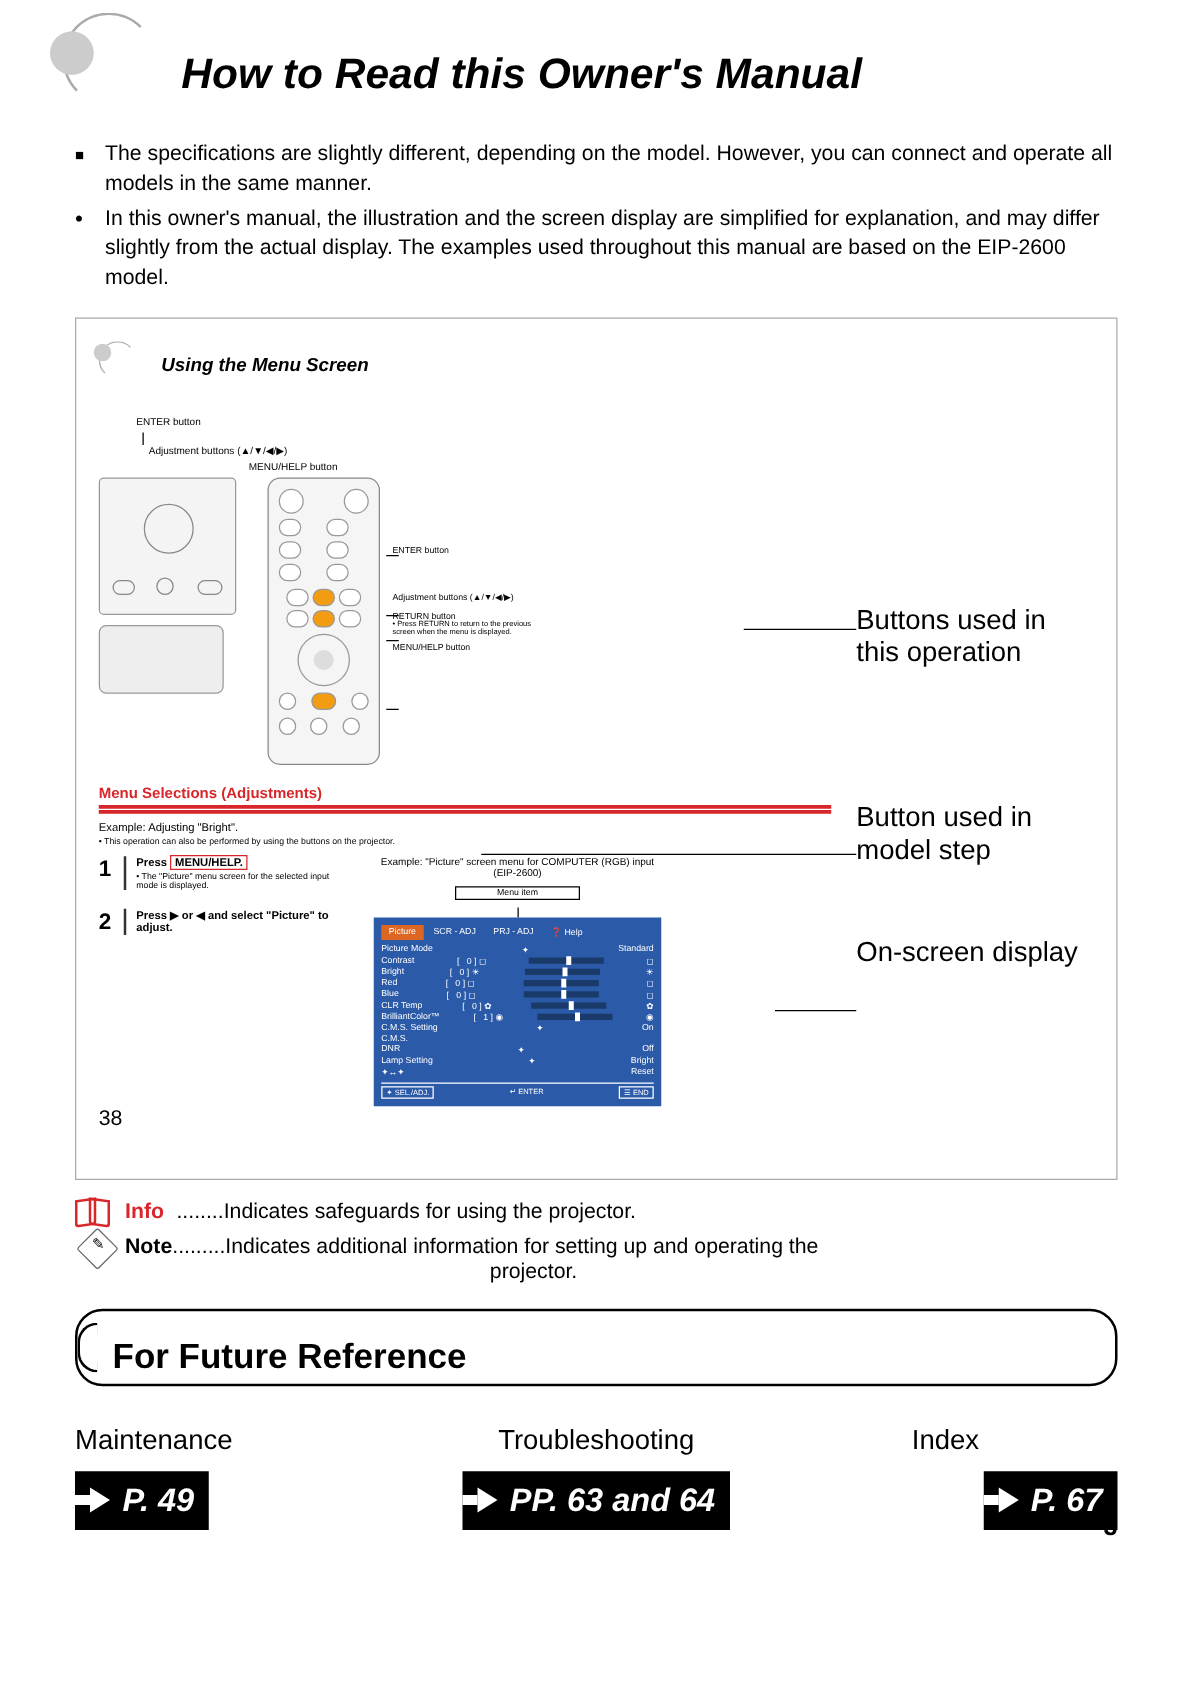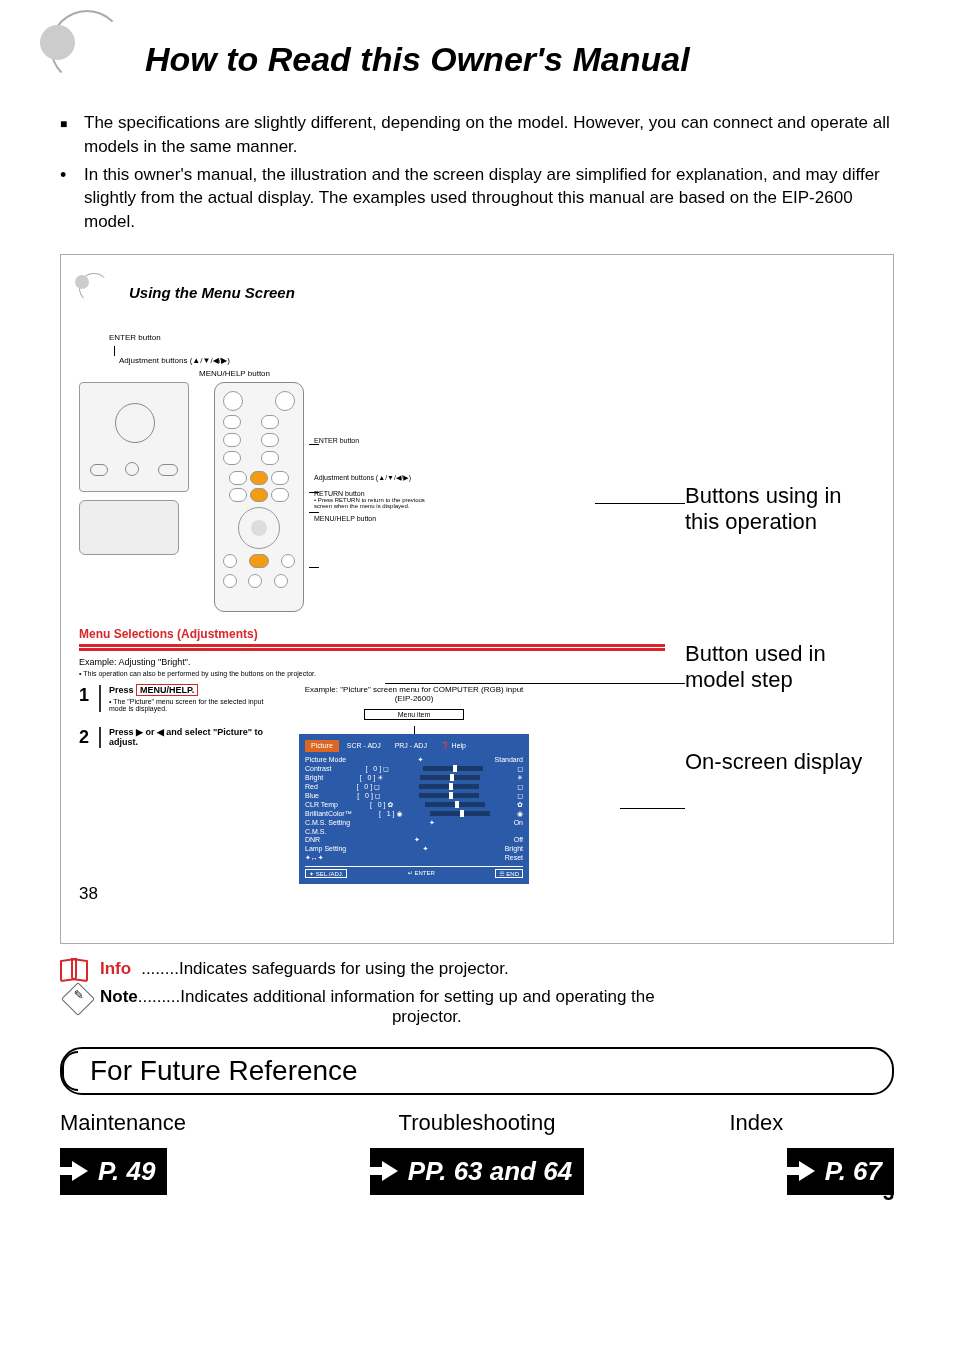--- a/index.html
+++ b/index.html
@@ -71,24 +71,24 @@
     .book-icon { width: 28px; height: 20px; position: relative; }
     .book-icon::before, .book-icon::after { content: ''; position: absolute; width: 13px; height: 18px; border: 2px solid #d8262b; border-radius: 0 0 3px 3px; }
     .book-icon::before { left: 0; transform: skewY(-8deg); }
     .book-icon::after { right: 0; transform: skewY(8deg); }
     .info-label { color: #d8262b; font-weight: bold; margin-right: 10px; }
     .note-label { font-weight: bold; }
     .note-icon { width: 24px; height: 24px; border: 1px solid #666; border-radius: 2px; transform: rotate(45deg); margin-left: 6px; position: relative; }
     .note-icon::after { content: '✎'; position: absolute; transform: rotate(-45deg); top: 1px; left: 4px; font-size: 12px; }
     
     .future-ref { margin-top: 20px; }
-    .future-ref-title { font-size: 28px; font-weight: normal; border: 2px solid #000; border-radius: 22px; padding: 6px 18px 6px 28px; margin-bottom: 15px; position: relative; }
+    .future-ref-title { font-size: 28px; font-weight: bold; border: 2px solid #000; border-radius: 22px; padding: 20px 18px 6px 28px; margin-bottom: 30px; position: relative; }
     .future-ref-title::before { content: ''; position: absolute; left: 0; top: 50%; width: 14px; height: 36px; border: 2px solid #000; border-right: none; border-radius: 18px 0 0 18px; transform: translateY(-50%); }
     
-    .ref-cols { display: flex; justify-content: flex-end; gap: 4px; }
+    .ref-cols { display: flex; justify-content: center; gap: 4px; }
     .ref-col { flex: 1; text-align: center; }
     .ref-label { font-size: 22px; margin-bottom: 12px; }
     .ref-page { background: #000; color: #fff; font-size: 26px; font-weight: bold; padding: 8px 12px; display: inline-flex; align-items: center; gap: 10px; font-style: italic; }
     .arrow { width: 0; height: 0; border-top: 10px solid transparent; border-bottom: 10px solid transparent; border-left: 16px solid #fff; position: relative; }
     .arrow::before { content: ''; position: absolute; width: 12px; height: 8px; background: #fff; left: -28px; top: -4px; }
     
     .page-num { position: absolute; bottom: 10px; right: 60px; font-size: 20px; font-weight: bold; }
     .page-num-inner { font-size: 17px; font-weight: normal; }
   </style>
 </head>
@@ -288,21 +288,21 @@
                 <span style="border:1px solid #fff; padding:0 3px;">☰ <span>END</span></span>
               </div>
             </div>
           </div>
         </div>
         <div class="page-num-inner">38</div>
       </div>
 
       <div class="example-right">
         <div style="position:absolute; top:230px; left:-90px; width:90px; border-top:1px solid #000;"></div>
-        <div class="annotation" style="margin-top:210px; margin-bottom:105px;">Buttons using in this operation</div>
+        <div class="annotation" style="margin-top:210px; margin-bottom:105px;">Buttons used in this operation</div>
         <div style="position:absolute; top:410px; left:-300px; width:300px; border-top:1px solid #000;"></div>
         <div class="annotation" style="margin-bottom:55px;">Button used in model step</div>
         <div style="position:absolute; top:535px; left:-65px; width:65px; border-top:1px solid #000;"></div>
         <div class="annotation">On-screen display</div>
       </div>
     </div>
   </div>
 
   <div class="info-row">
     <div class="info-icon">

